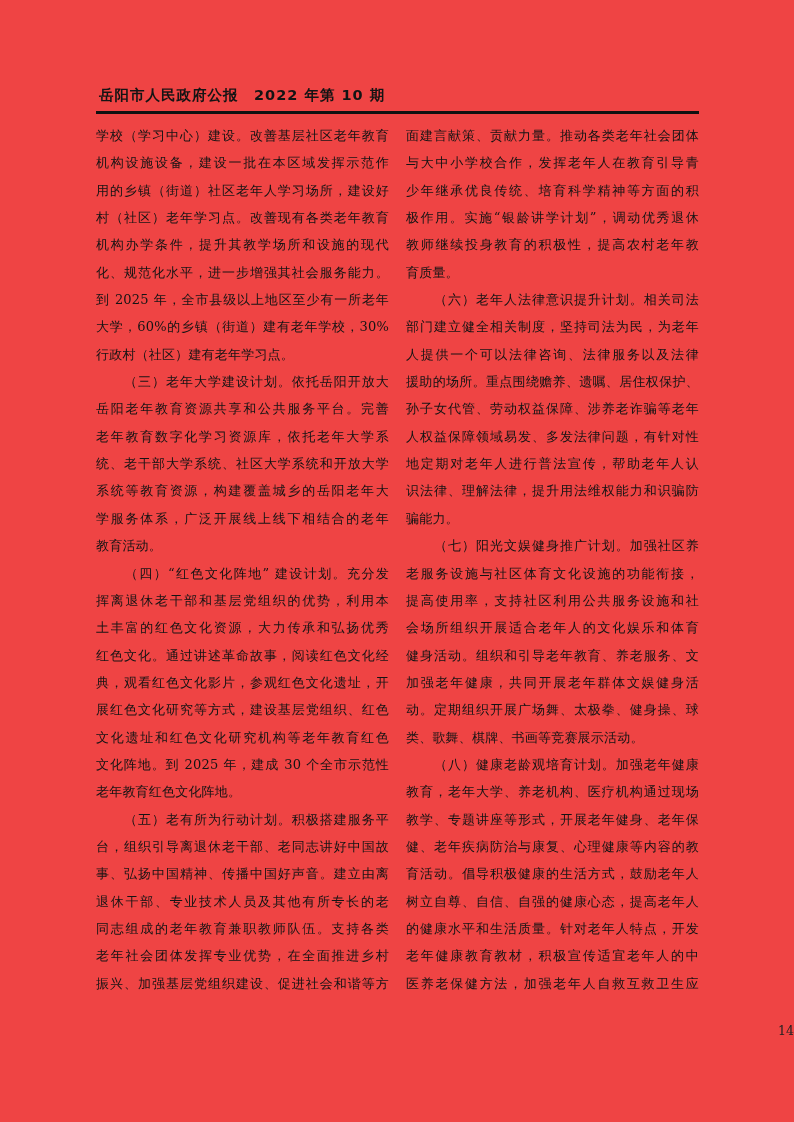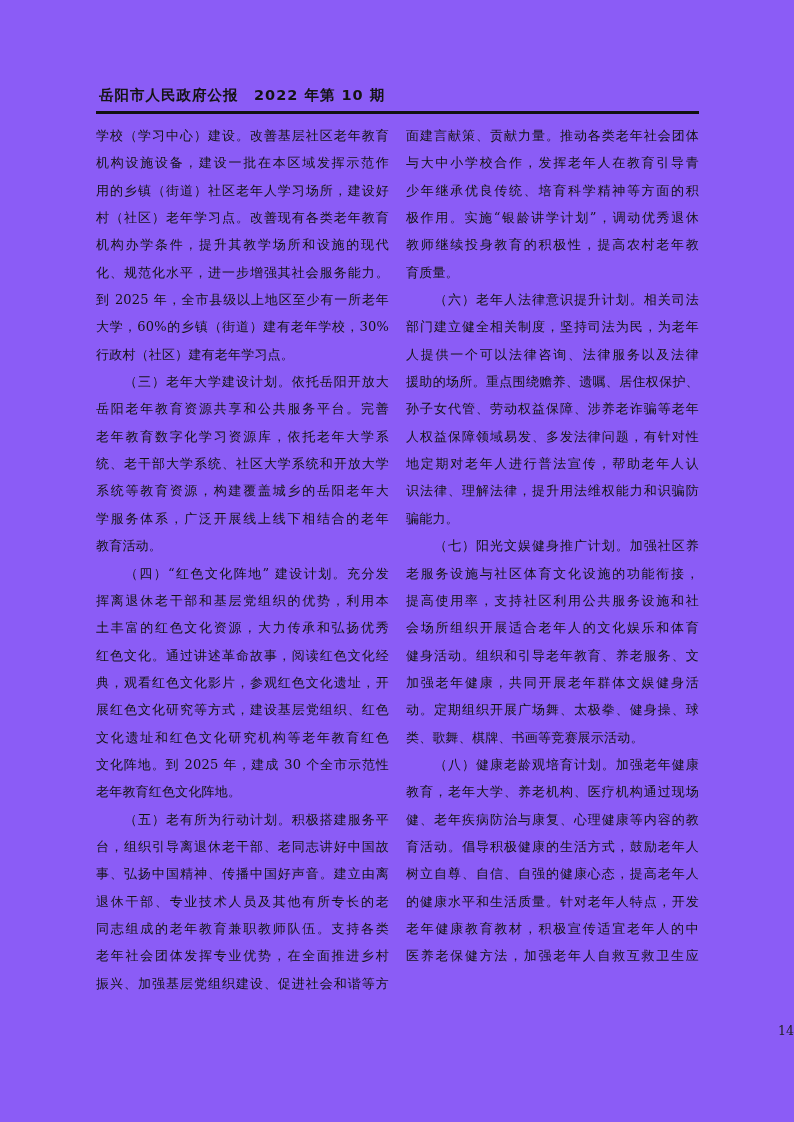--- a/index.html
+++ b/index.html
@@ -5,21 +5,21 @@
   html, body {
     margin: 0;
     padding: 0;
     background: #e8e8e8;
   }
   .page {
     position: relative;
     width: 794px;
     height: 1122px;
     margin: 0 auto;
-    background: #8b5cf6;
+    background: #ef4444;
     font-family: "DejaVu Serif", "Liberation Serif", serif;
     color: #141414;
     overflow: hidden;
   }
   .header-title {
     position: absolute;
     left: 99px;
     top: 86px;
     font-family: "DejaVu Sans", "Liberation Sans", sans-serif;
     font-weight: bold;
@@ -137,20 +137,21 @@
         <div class="line">　　（七）阳光文娱健身推广计划。加强社区养</div>
         <div class="line">老服务设施与社区体育文化设施的功能衔接，</div>
         <div class="line">提高使用率，支持社区利用公共服务设施和社</div>
         <div class="line">会场所组织开展适合老年人的文化娱乐和体育</div>
         <div class="line">健身活动。组织和引导老年教育、养老服务、文</div>
         <div class="line">加强老年健康，共同开展老年群体文娱健身活</div>
         <div class="line">动。定期组织开展广场舞、太极拳、健身操、球</div>
         <div class="line para-end">类、歌舞、棋牌、书画等竞赛展示活动。</div>
         <div class="line">　　（八）健康老龄观培育计划。加强老年健康</div>
         <div class="line">教育，老年大学、养老机构、医疗机构通过现场</div>
+        <div class="line">教学、专题讲座等形式，开展老年健身、老年保</div>
         <div class="line">健、老年疾病防治与康复、心理健康等内容的教</div>
         <div class="line">育活动。倡导积极健康的生活方式，鼓励老年人</div>
         <div class="line">树立自尊、自信、自强的健康心态，提高老年人</div>
         <div class="line">的健康水平和生活质量。针对老年人特点，开发</div>
         <div class="line">老年健康教育教材，积极宣传适宜老年人的中</div>
         <div class="line">医养老保健方法，加强老年人自救互救卫生应</div>
       </div>
 
   </div>
 

